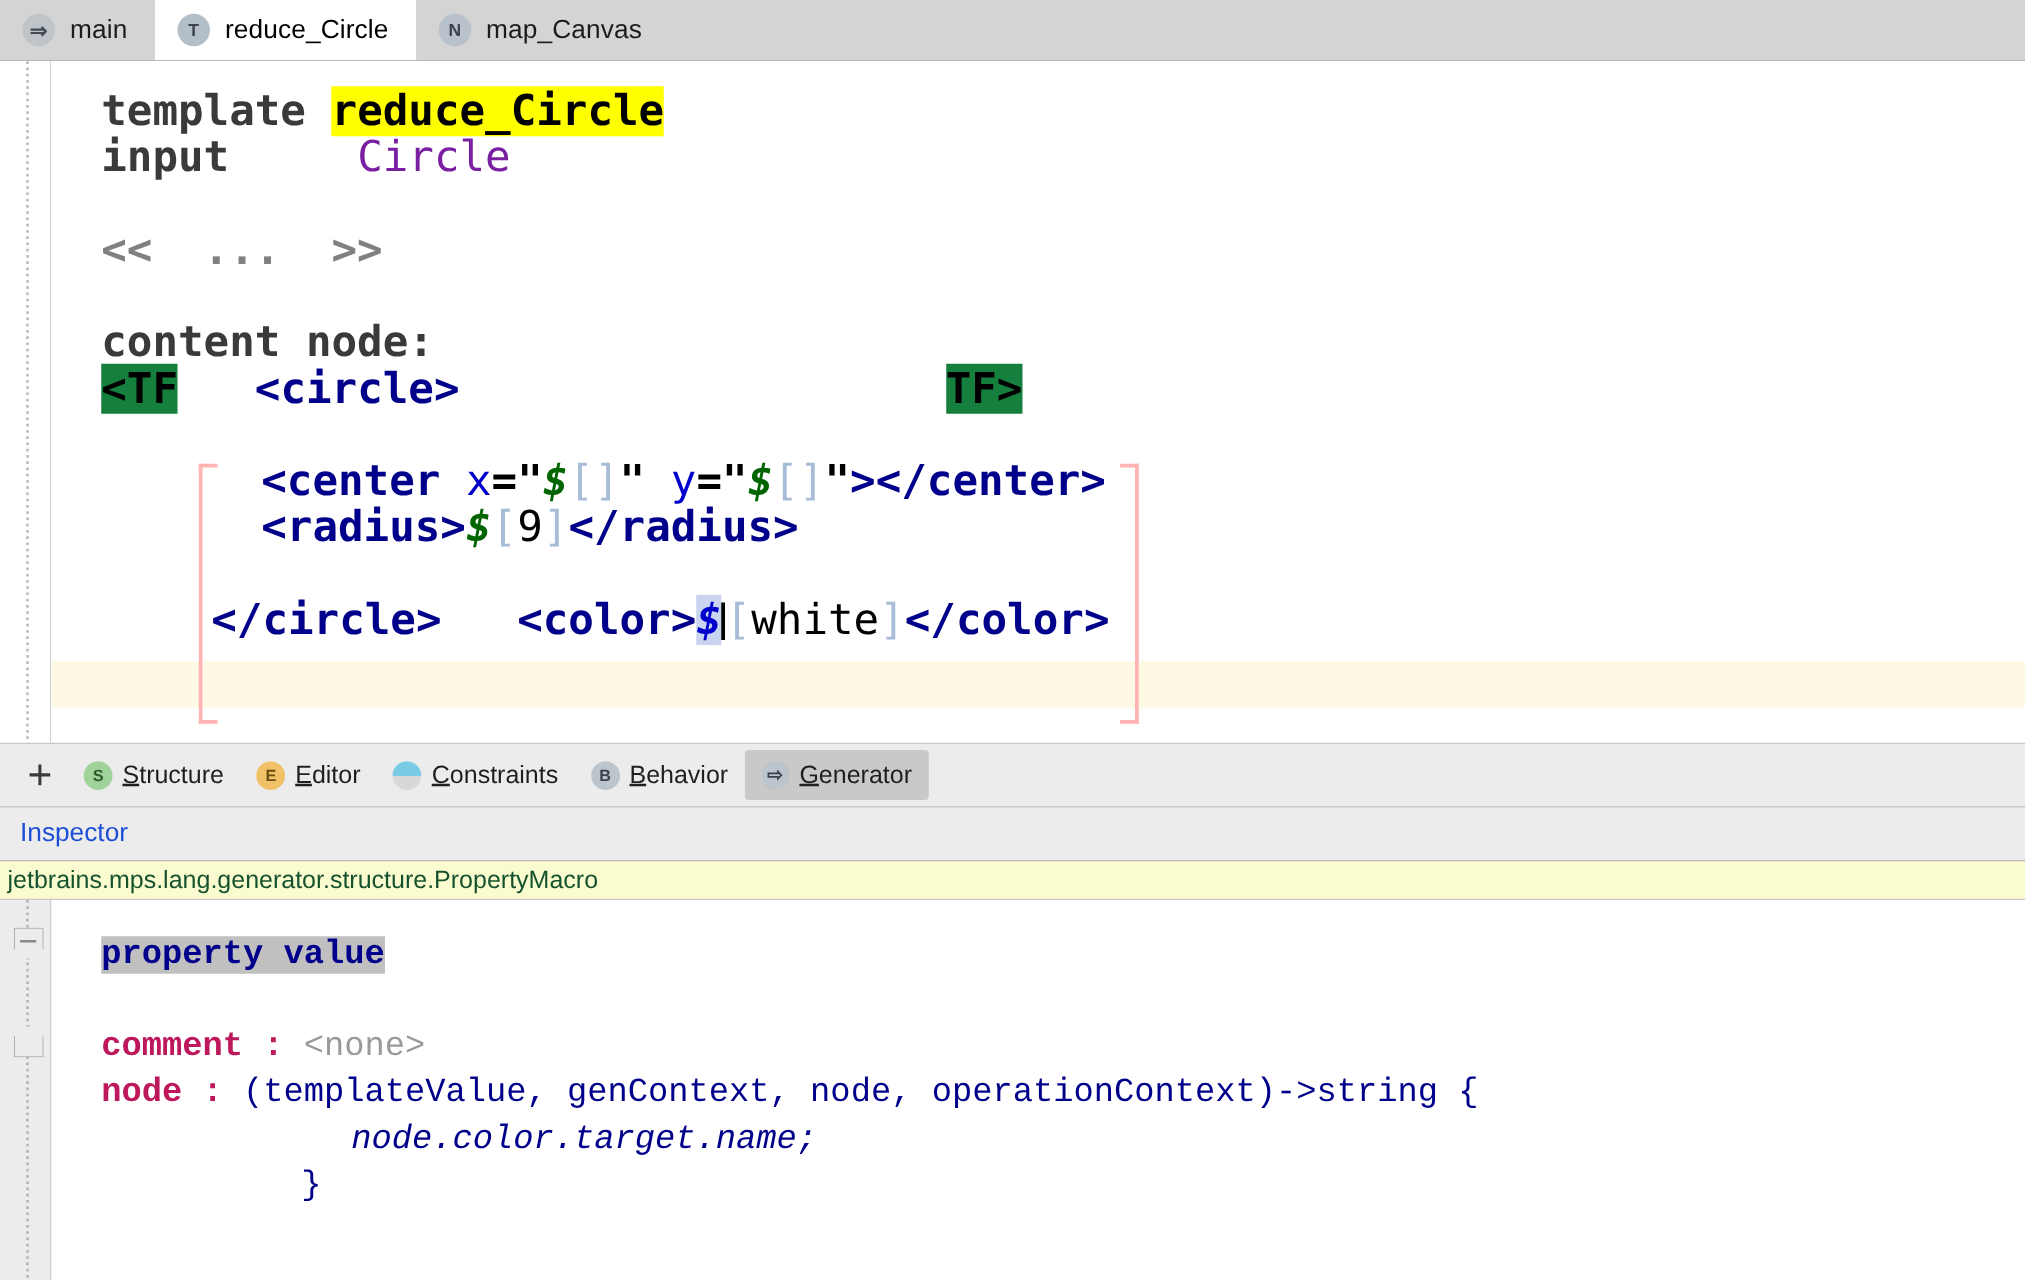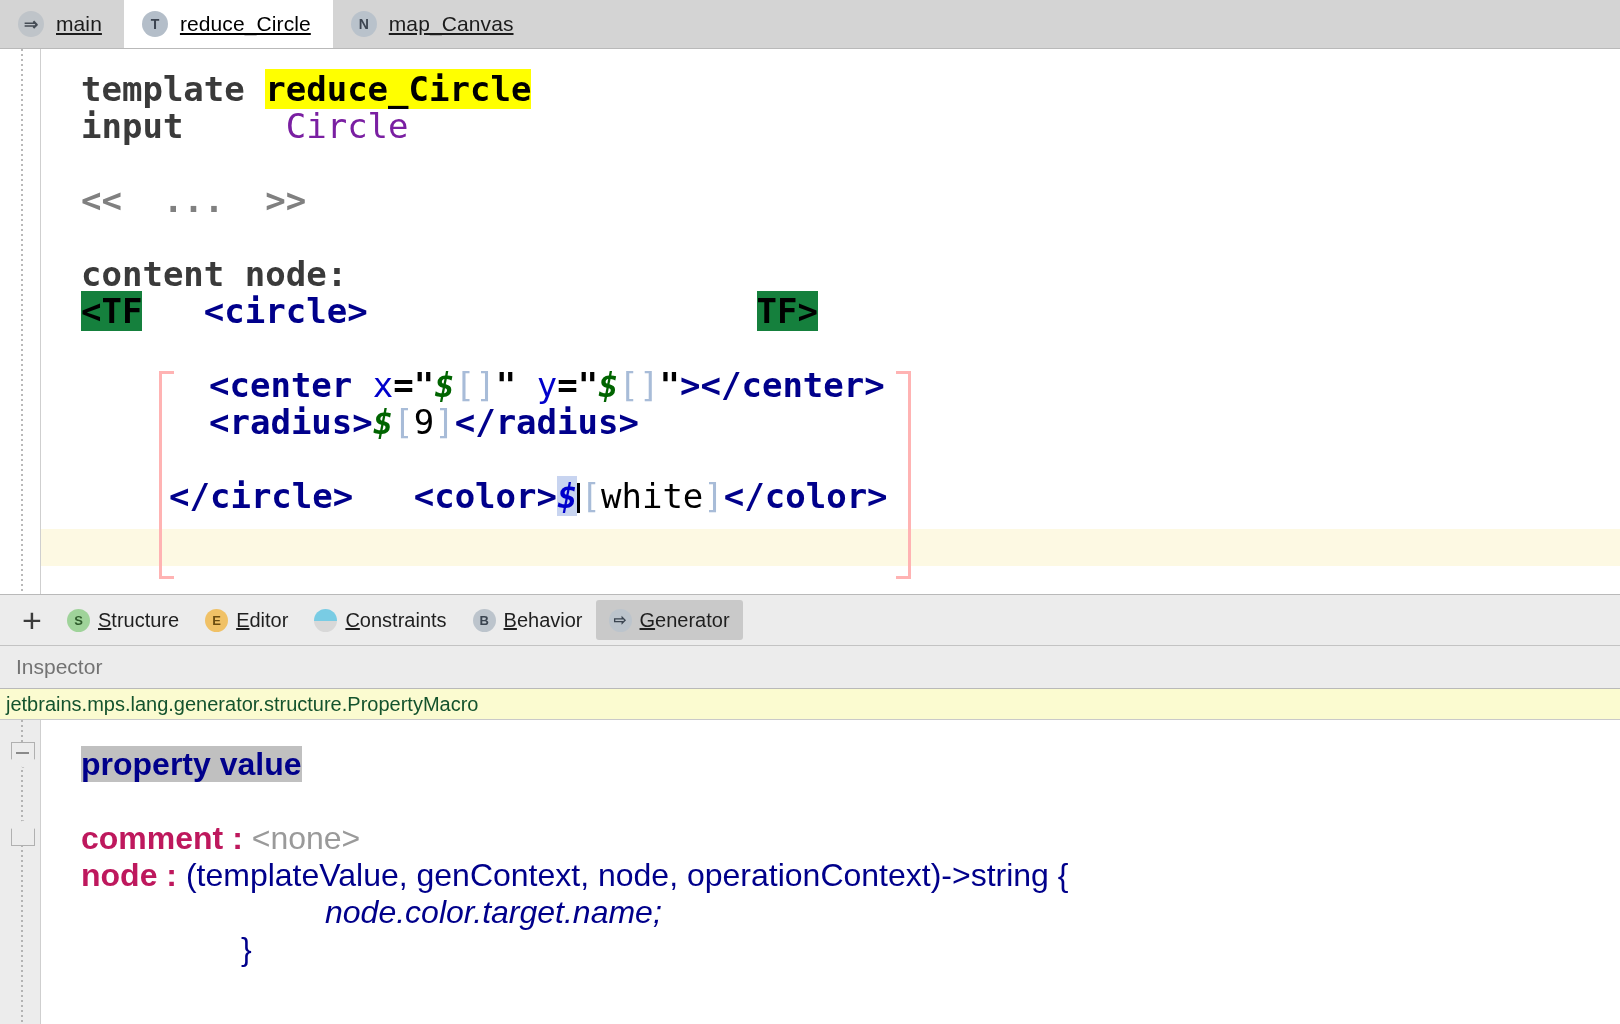--- a/index.html
+++ b/index.html
@@ -37,21 +37,20 @@
   }
   .tab + .tab { }
   .tab.active {
     background: #ffffff;
   }
   .tab-label {
     font-size: 21px;
     color: #1c1c1c;
     letter-spacing: 0.1px;
     white-space: nowrap;
-    text-decoration: underline;
   }
   .tab.active .tab-label { color: #000; }
   .tab-icon {
     width: 26px; height: 26px;
     border-radius: 50%;
     background: #b4bcc6;
     display: flex; align-items: center; justify-content: center;
     flex: 0 0 auto;
   }
   .tab-icon.icon-main { background: #bfc4c9; }
@@ -221,21 +220,21 @@
     flex: 0 0 auto;
     height: 42px;
     background: #ececec;
     border-top: 1px solid #c3c3c3;
     display: flex;
     align-items: center;
     padding-left: 16px;
   }
   .inspector-title {
     font-size: 21px;
-    color: #737373;
+    color: #1d4ed8;
   }
   .concept-bar {
     flex: 0 0 auto;
     height: 30px;
     background: #fbfbd0;
     border-top: 1px solid #b9b9b9;
     border-bottom: 1px solid #c9c9c9;
     display: flex;
     align-items: center;
     padding-left: 6px;
@@ -284,36 +283,36 @@
     width: 13px; height: 2px;
     background: #8a8a8a;
   }
   .fold.expand {
     top: 100px;
     clip-path: polygon(50% 0, 100% 35%, 100% 100%, 0 100%, 0 35%);
   }
   .insp-content {
     flex: 1 1 auto;
     position: relative;
-    font-family: Liberation Sans, sans-serif;
-    font-size: 32px;
+    font-family: Liberation Mono, monospace;
+    font-size: 27px;
     line-height: 37px;
     padding-top: 26px;
     overflow: hidden;
   }
   .insp-line { white-space: pre; padding-left: 40px; height: 37px; }
   .prop-sel {
     background: #c0c0c0;
     color: #00008b;
     font-weight: bold;
   }
   .blk-bold { color: #be185d; font-weight: bold; }
   .none-gray { color: #9a9a9a; }
   .navy { color: #00008b; }
-  .navy-ital { color: #00008b; font-style: italic; margin-left: 44px; }
+  .navy-ital { color: #00008b; font-style: italic; }
 </style>
 </head>
 <body>
 
 <div class="app">
 
   <div class="tabbar">
     <div class="tab">
       <span class="tab-icon icon-main">
         <span class="arrow-glyph">⇒</span>

